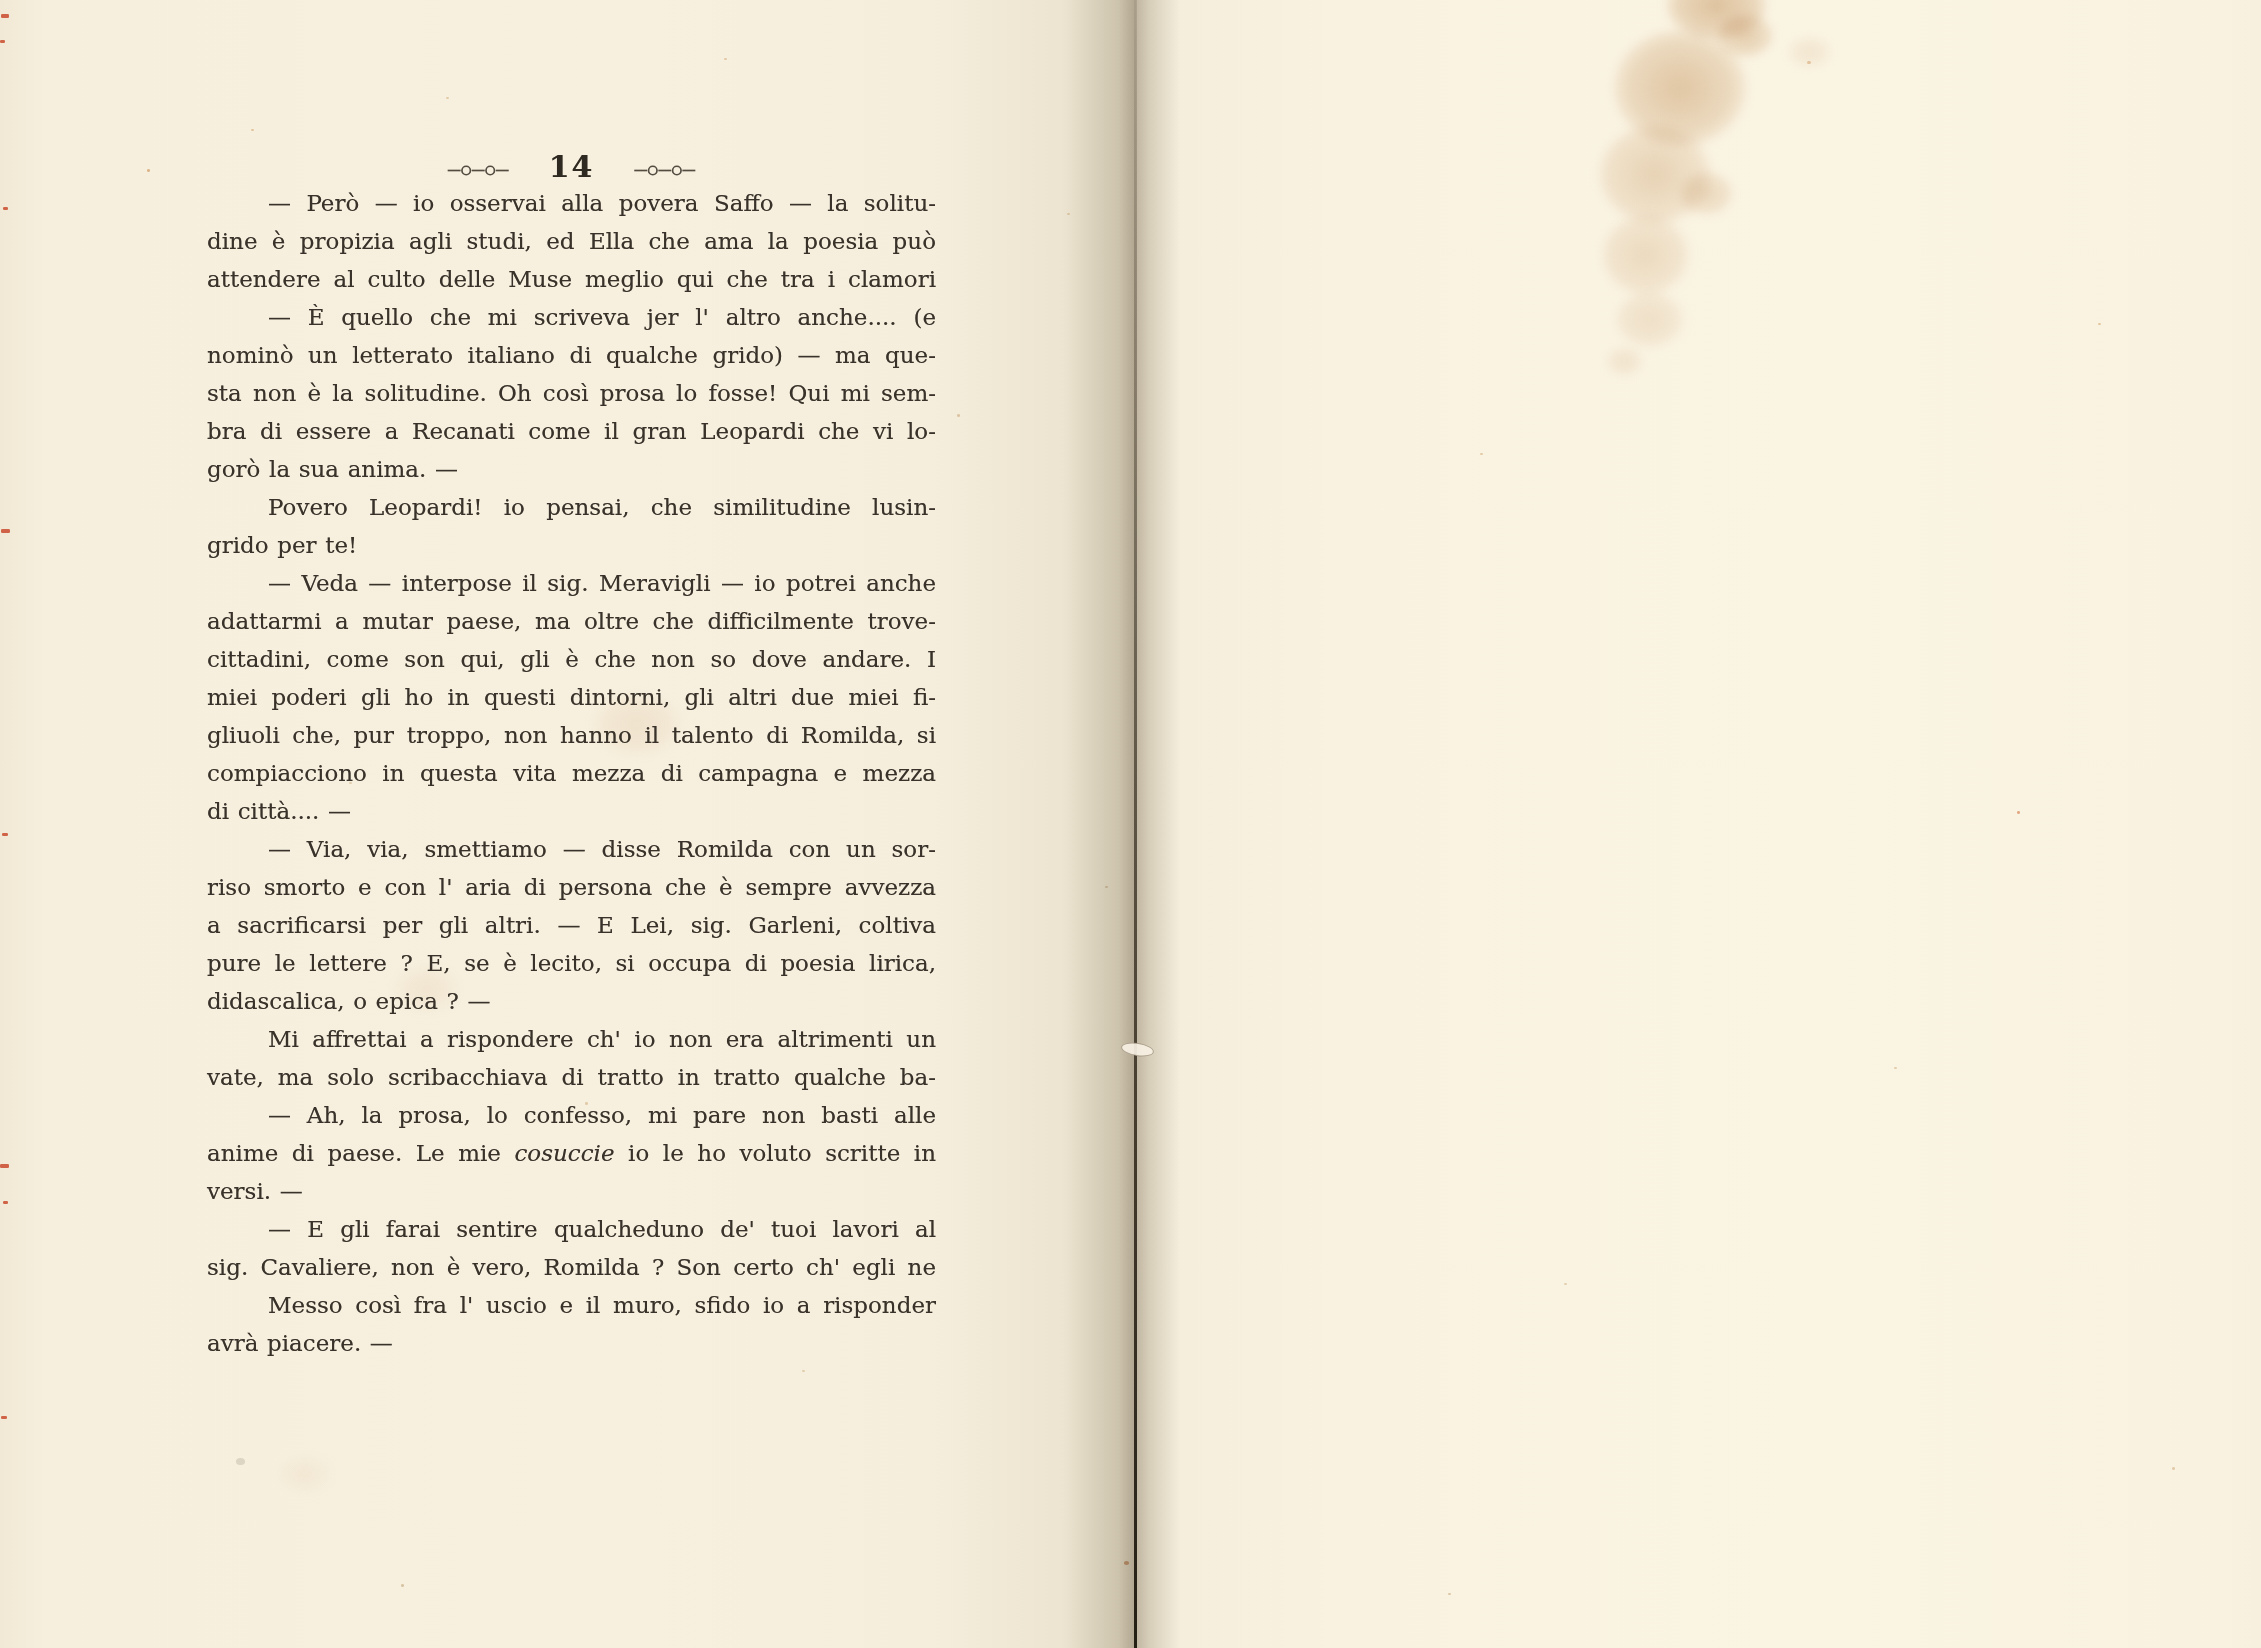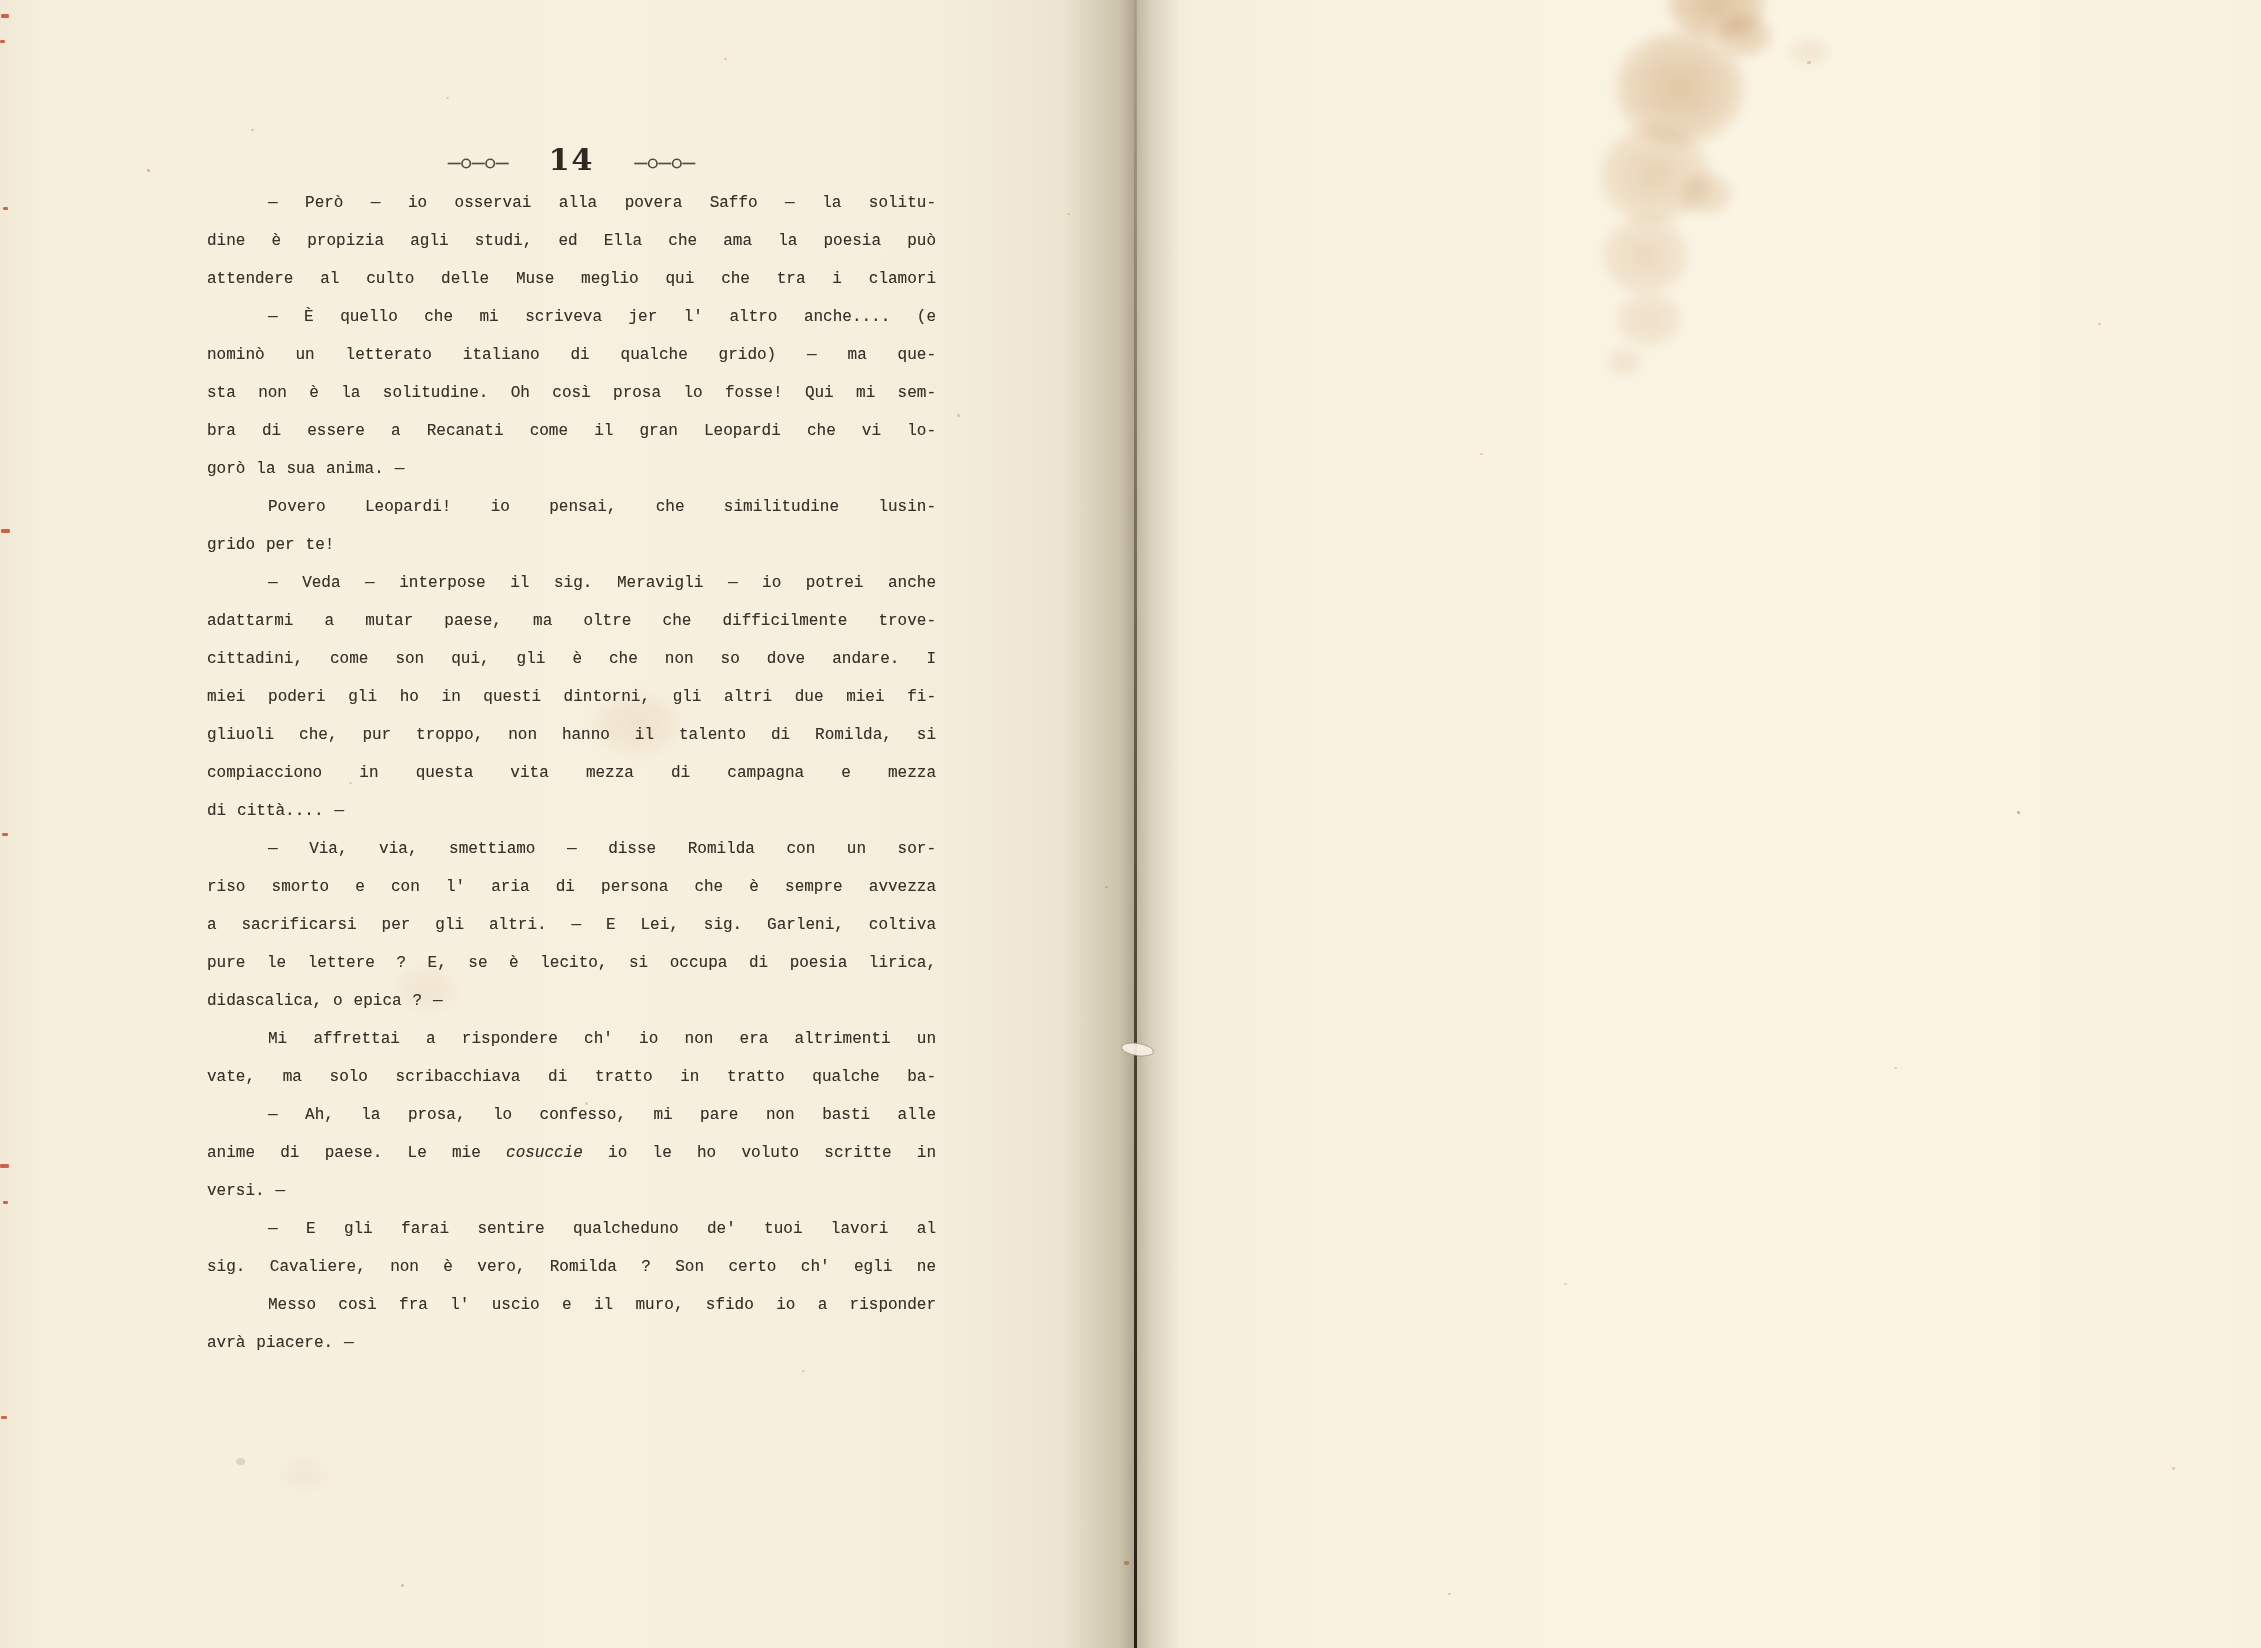--- a/index.html
+++ b/index.html
@@ -33,33 +33,32 @@
   }
   .stitch{
     position:absolute;left:1121px;top:1043px;width:31px;height:11px;z-index:6;
     border:1.3px solid rgba(128,112,90,.6);background:rgba(247,241,228,.92);
     border-radius:50%;transform:rotate(9deg);
   }
   .page-header{
     position:absolute;display:flex;align-items:center;justify-content:center;
     gap:19.4px;z-index:3;
   }
-  #header-14{left:207px;top:145px;width:729px;gap:37px;}
+  #header-14{left:207px;top:152px;width:729px;gap:37px;}
   .pagenum{
     font-size:30px;font-weight:700;letter-spacing:1.9px;color:#2e2921;
     line-height:1;text-shadow:0 0 0.6px rgba(46,41,33,.5);
   }
   .orn{opacity:.88;margin-top:7.1px;}
   .textblock{position:absolute;z-index:3;}
   #p14{left:207px;top:184px;width:729px;}
   .tline{
-    height:38px;line-height:38px;font-size:16px;
+    height:38px;line-height:38px;font-size:23px;
     text-align:left;word-spacing:1.3px;white-space:normal;
     text-shadow:0 0 0.6px rgba(44,38,30,.45);
-    font-family:Liberation Mono, monospace;
   }
   .tline.just{text-align:justify;text-align-last:justify;text-justify:inter-word;}
   .tline.ind{padding-left:61px;}
   .it{font-style:italic;}
   .stain{position:absolute;border-radius:50%;mix-blend-mode:multiply;filter:blur(4.5px);z-index:2;}
   .speck{position:absolute;border-radius:50%;z-index:2;}
   .edgemark{position:absolute;border-radius:1.3px;background:#c84527;opacity:.82;z-index:2;}
 </style>
 </head>
 <body>

